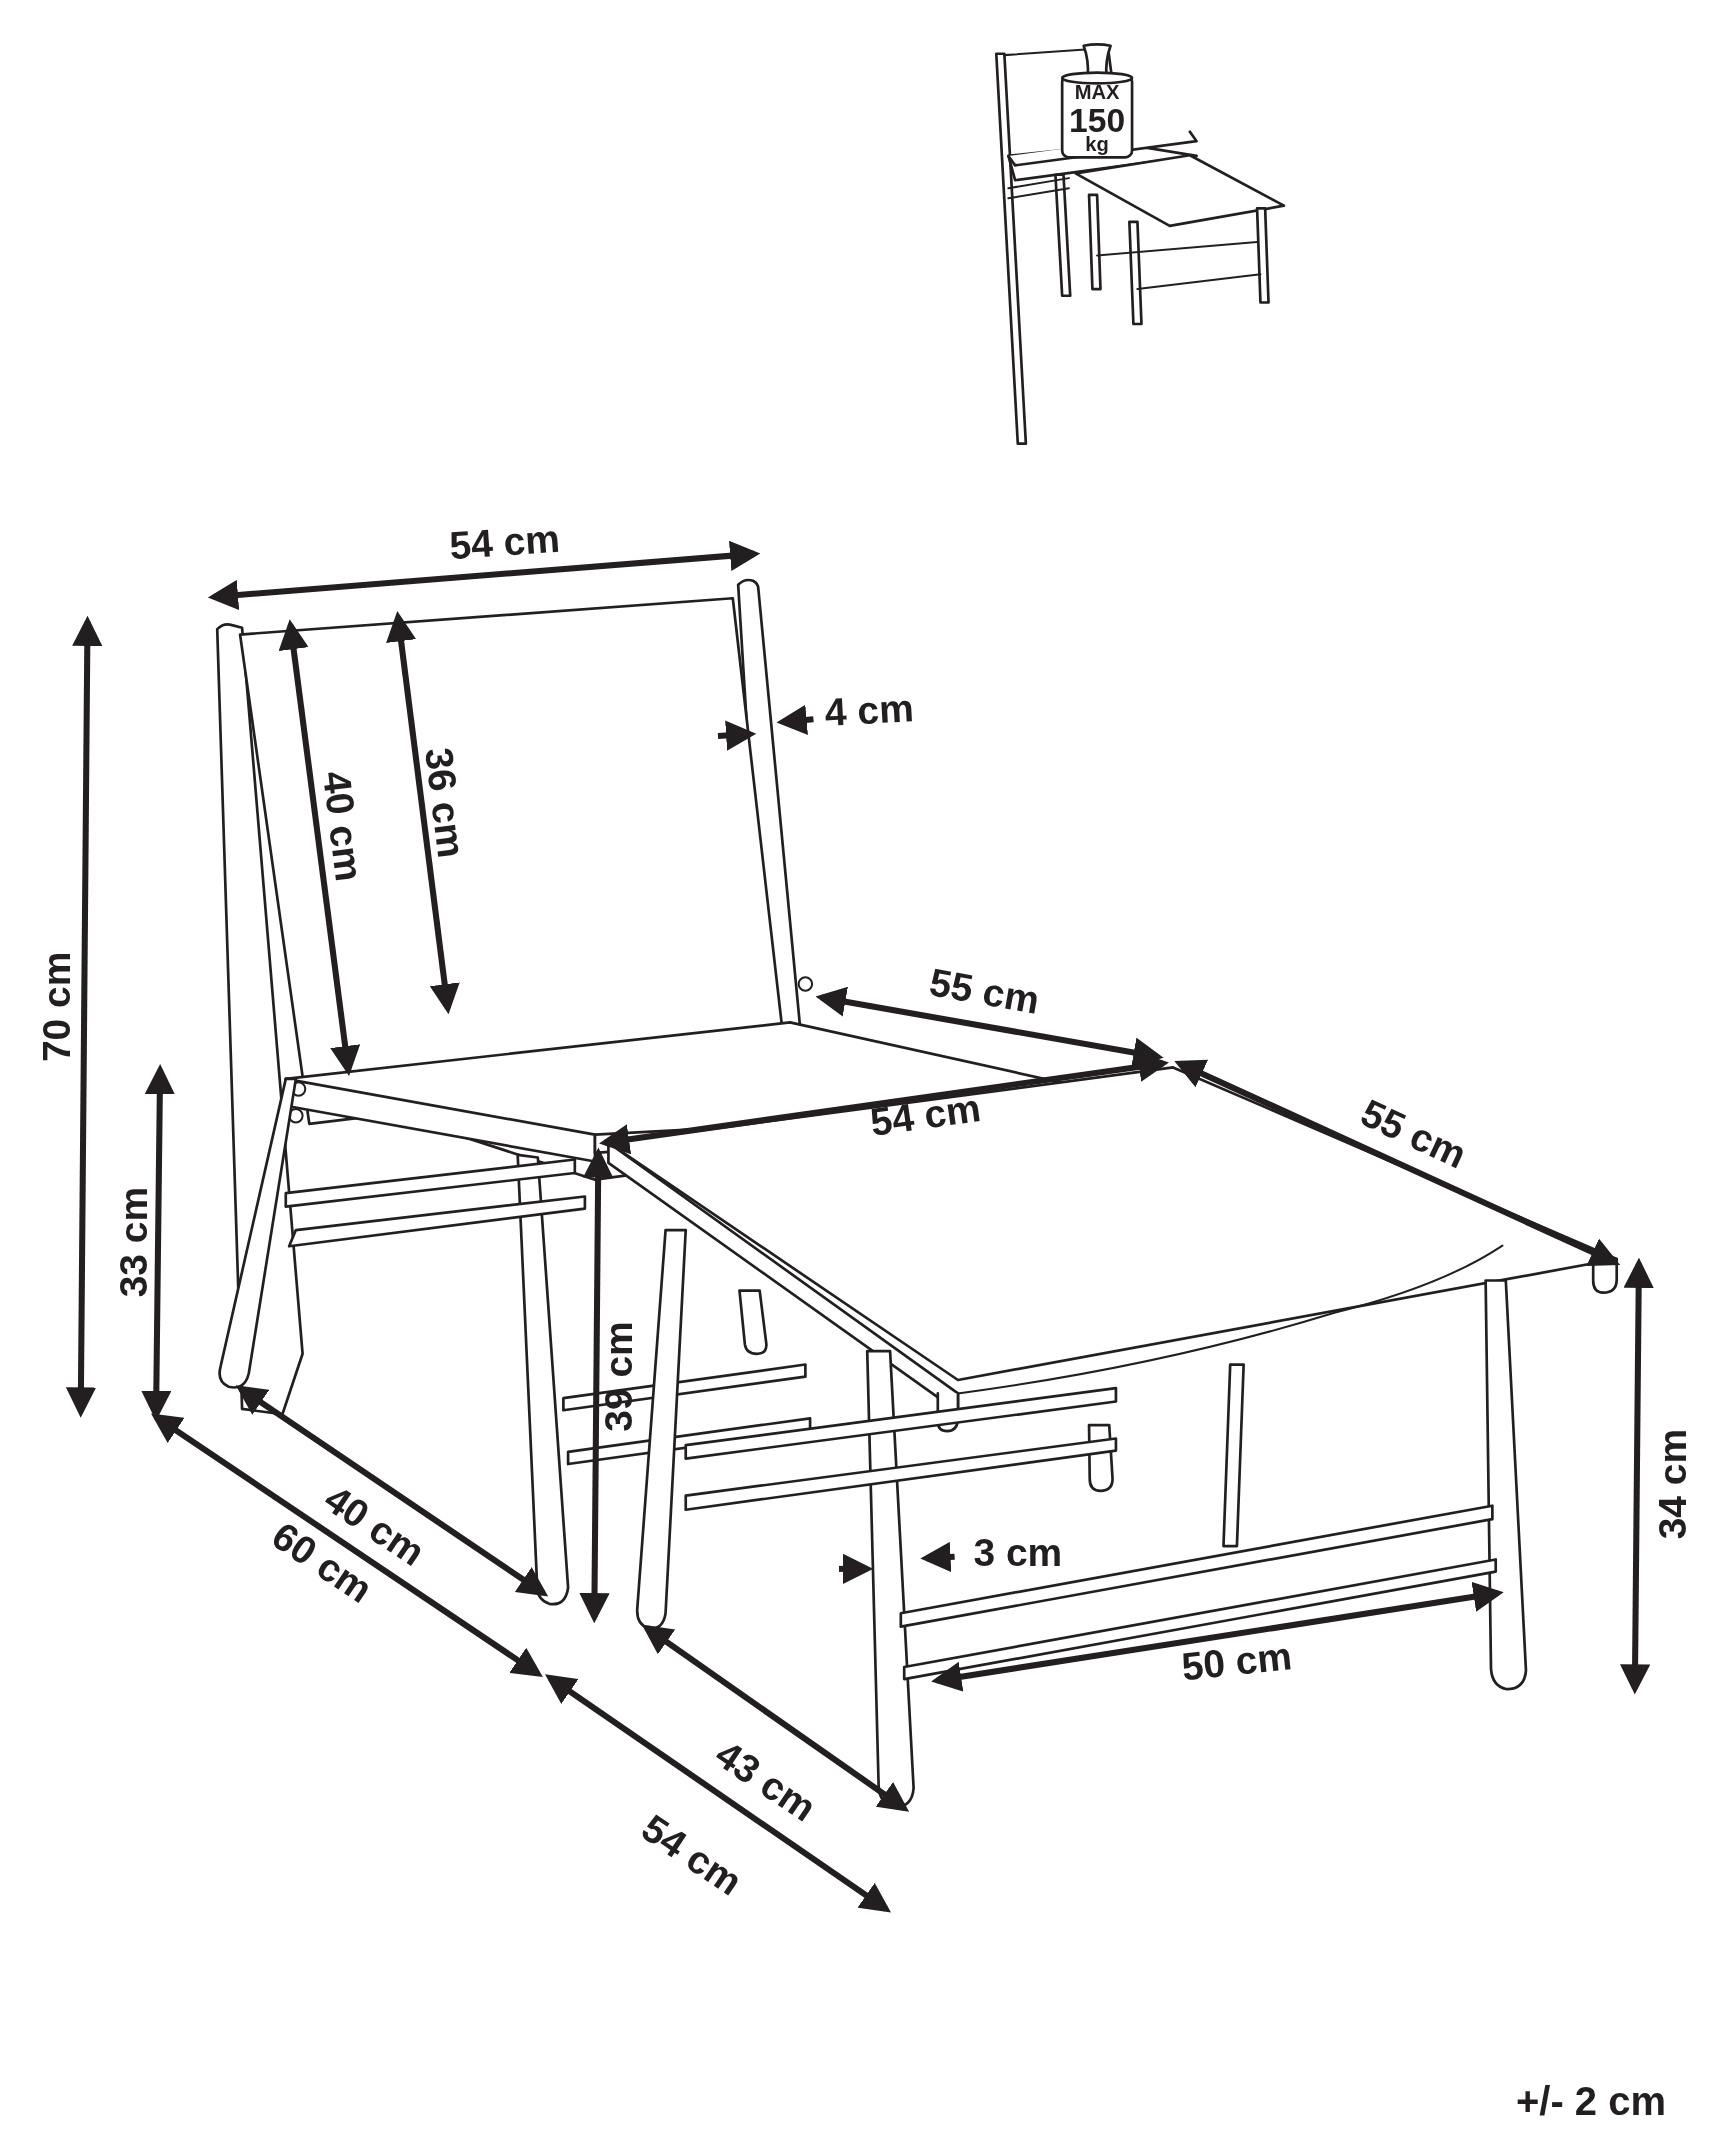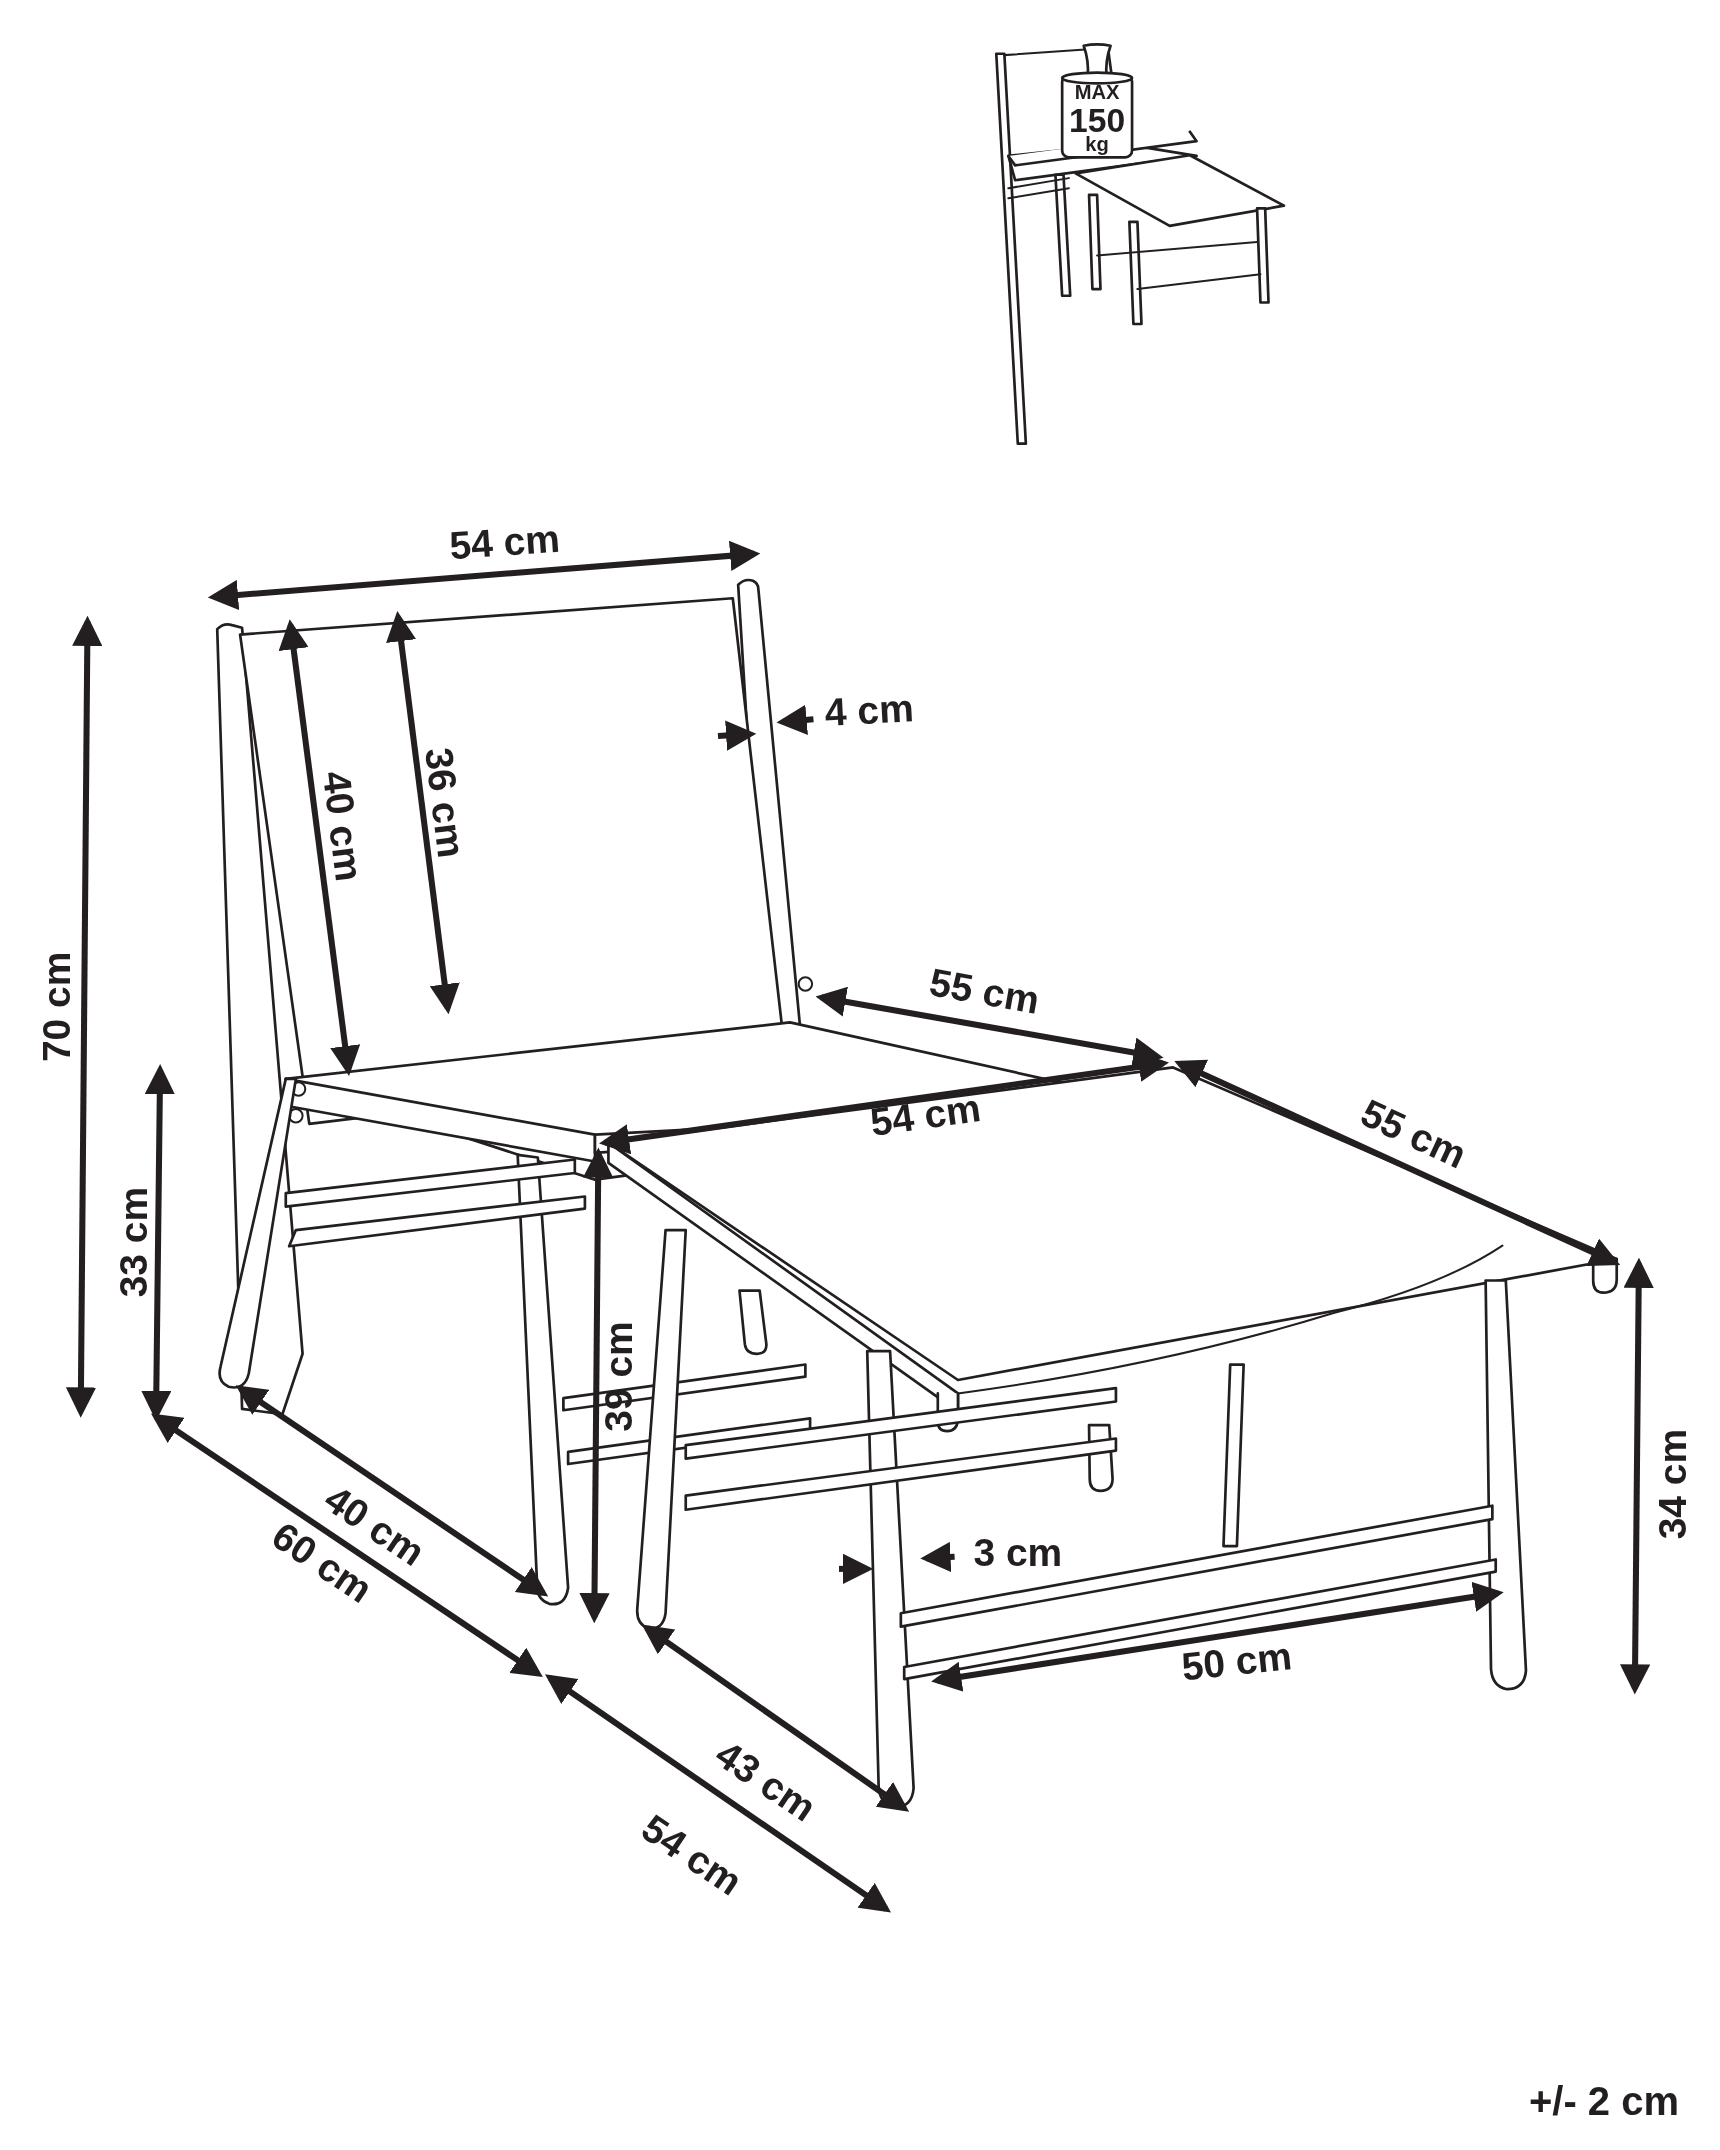--- a/index.html
+++ b/index.html
@@ -3,21 +3,21 @@
 <meta charset="utf-8">
 <style>
   html, body { margin: 0; padding: 0; background: #ffffff; }
   body { width: 1721px; height: 2151px; position: relative; overflow: hidden;
          font-family: "Liberation Sans", "DejaVu Sans", sans-serif; }
   svg#diagram { position: absolute; left: 0; top: 0; width: 1721px; height: 2151px; }
   .frame { fill: #ffffff; stroke: #231f20; stroke-width: 4; stroke-linejoin: round; stroke-linecap: round; }
   .thin { fill: none; stroke: #231f20; stroke-width: 3; stroke-linecap: round; stroke-linejoin: round; }
   .dim { fill: none; stroke: #231f20; stroke-width: 9; stroke-linecap: butt; }
   .lbl { fill: #231f20; font-weight: 700; font-size: 58px; font-family: "Liberation Sans", "DejaVu Sans", sans-serif; }
-  .tol { position: absolute; right: 42px; bottom: 27px; font-weight: 700; font-size: 40px; color: #231f20; }
+  .tol { position: absolute; right: 55px; bottom: 27px; font-weight: 700; font-size: 40px; color: #231f20; }
   .weight-text { fill: #231f20; font-weight: 700; font-family: "Liberation Sans", "DejaVu Sans", sans-serif; text-anchor: middle; }
 </style>
 </head>
 <body>
 
 <svg id="diagram" viewBox="0 0 2560 3200" xmlns="http://www.w3.org/2000/svg">
   <defs>
     <marker id="ah" viewBox="0 0 10 10" refX="8" refY="5" markerWidth="5" markerHeight="5" orient="auto-start-reverse">
       <path d="M0,0 L10,5 L0,10 z" fill="#231f20"></path>
     </marker>

